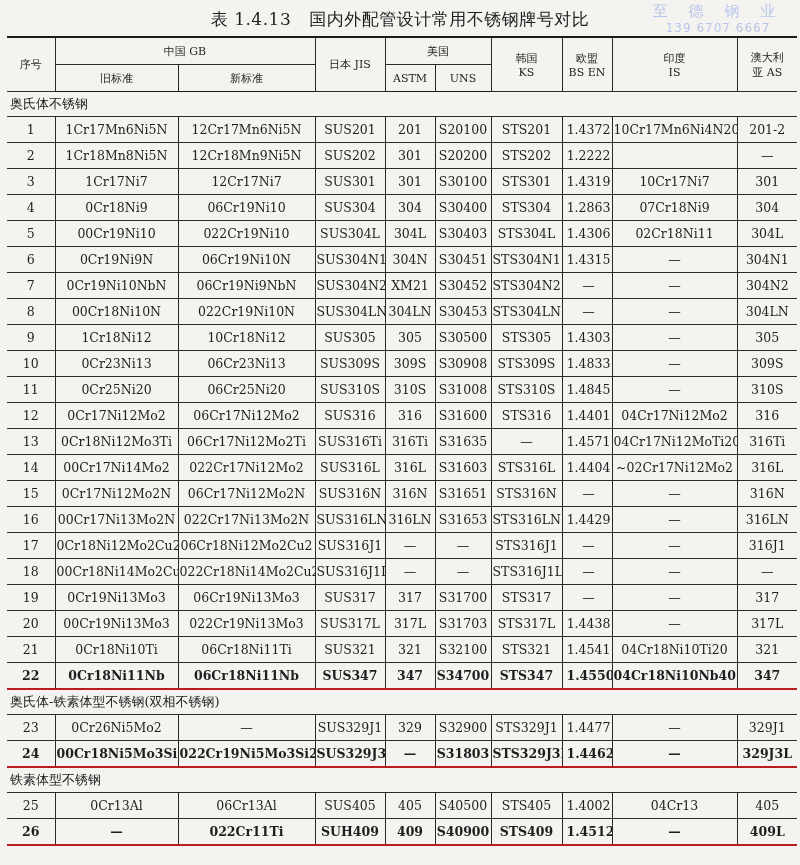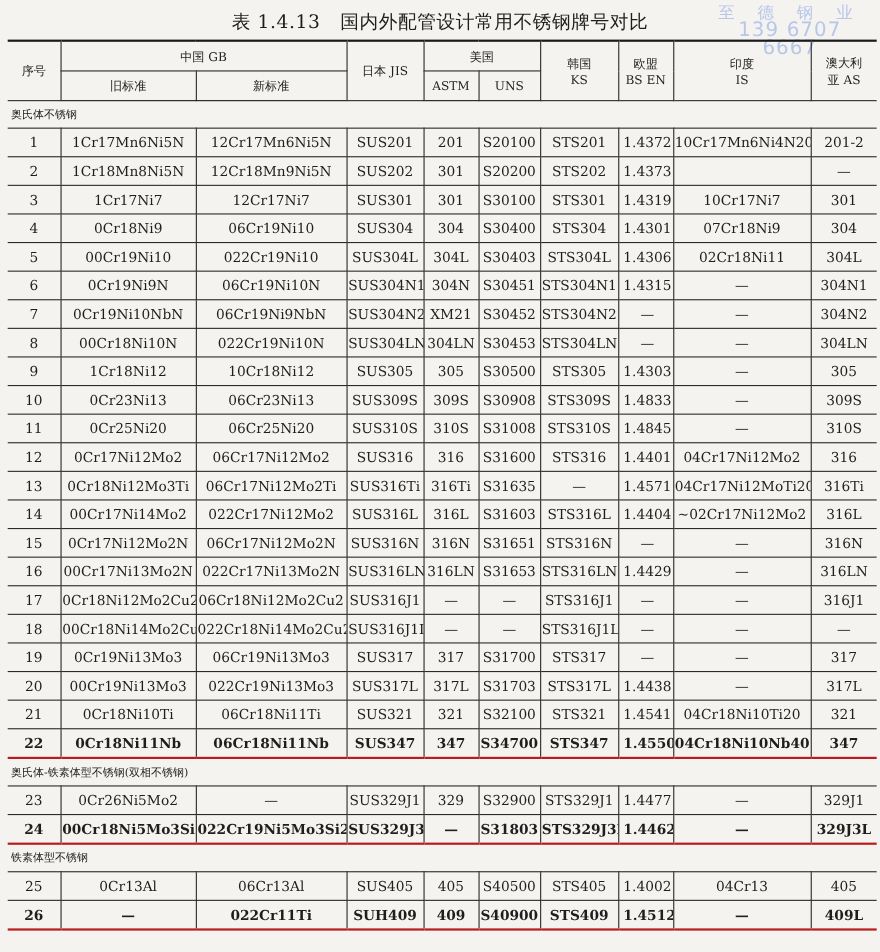--- a/index.html
+++ b/index.html
@@ -6,21 +6,21 @@
   body {
     width: 800px; height: 865px; overflow: hidden; position: relative;
     font-family: "DejaVu Serif", "Liberation Serif", serif;
     color: #1e1e1e;
   }
   .watermark {
     position: absolute; left: 643px; top: 2px; width: 150px;
     color: #b8c6ea; text-align: center; font-family: "DejaVu Sans", sans-serif;
   }
   .watermark .wm-name { font-size: 15px; letter-spacing: 8px; line-height: 18px; }
-  .watermark .wm-phone { font-size: 18px; letter-spacing: 1px; line-height: 16px; }
+  .watermark .wm-phone { font-size: 12px; letter-spacing: 1px; line-height: 16px; }
   .title {
     position: absolute; left: 0; top: 8px; width: 800px; text-align: center;
     font-size: 17px; font-weight: normal; letter-spacing: 0.5px;
   }
   .title .num { margin-right: 18px; }
   table {
     position: absolute; left: 7px; top: 36px; width: 790px;
     border-collapse: collapse; table-layout: fixed;
     font-size: 12.5px;
   }
@@ -37,21 +37,21 @@
   th, td {
     border: 1px solid #2a2a2a; text-align: center; vertical-align: middle;
     padding: 0 1px; white-space: nowrap; overflow: hidden;
   }
   th { font-weight: normal; font-size: 11px; height: 26px; }
   thead tr:first-child th { border-top: 2px solid #1a1a1a; }
   thead tr:last-child th { border-bottom: 1.5px solid #1a1a1a; }
   td { height: 25px; }
   tr.section td {
     text-align: left; border-left: none; border-right: none;
-    padding-left: 3px; height: 24px; font-size: 10px;
+    padding-left: 3px; height: 24px; font-size: 13px;
   }
   td:first-child, th:first-child { border-left: none; }
   td:last-child, th:last-child { border-right: none; }
   tbody tr.last td { border-bottom: 2px solid #b91c1c; font-weight: bold; }
   td.bs { text-align: center; padding-left: 4px; }
 </style>
 </head>
 <body>
 
 <div class="watermark">
@@ -123,21 +123,21 @@
         <td>201-2</td>
       </tr>
       <tr>
         <td>2</td>
         <td>1Cr18Mn8Ni5N</td>
         <td>12Cr18Mn9Ni5N</td>
         <td>SUS202</td>
         <td>301</td>
         <td>S20200</td>
         <td>STS202</td>
-        <td class="bs">1.4373</td>
+        <td class="bs">1.2222</td>
         <td></td>
         <td>—</td>
       </tr>
       <tr>
         <td>3</td>
         <td>1Cr17Ni7</td>
         <td>12Cr17Ni7</td>
         <td>SUS301</td>
         <td>301</td>
         <td>S30100</td>
@@ -147,21 +147,21 @@
         <td>301</td>
       </tr>
       <tr>
         <td>4</td>
         <td>0Cr18Ni9</td>
         <td>06Cr19Ni10</td>
         <td>SUS304</td>
         <td>304</td>
         <td>S30400</td>
         <td>STS304</td>
-        <td class="bs">1.4301</td>
+        <td class="bs">1.2863</td>
         <td>07Cr18Ni9</td>
         <td>304</td>
       </tr>
       <tr>
         <td>5</td>
         <td>00Cr19Ni10</td>
         <td>022Cr19Ni10</td>
         <td>SUS304L</td>
         <td>304L</td>
         <td>S30403</td>

